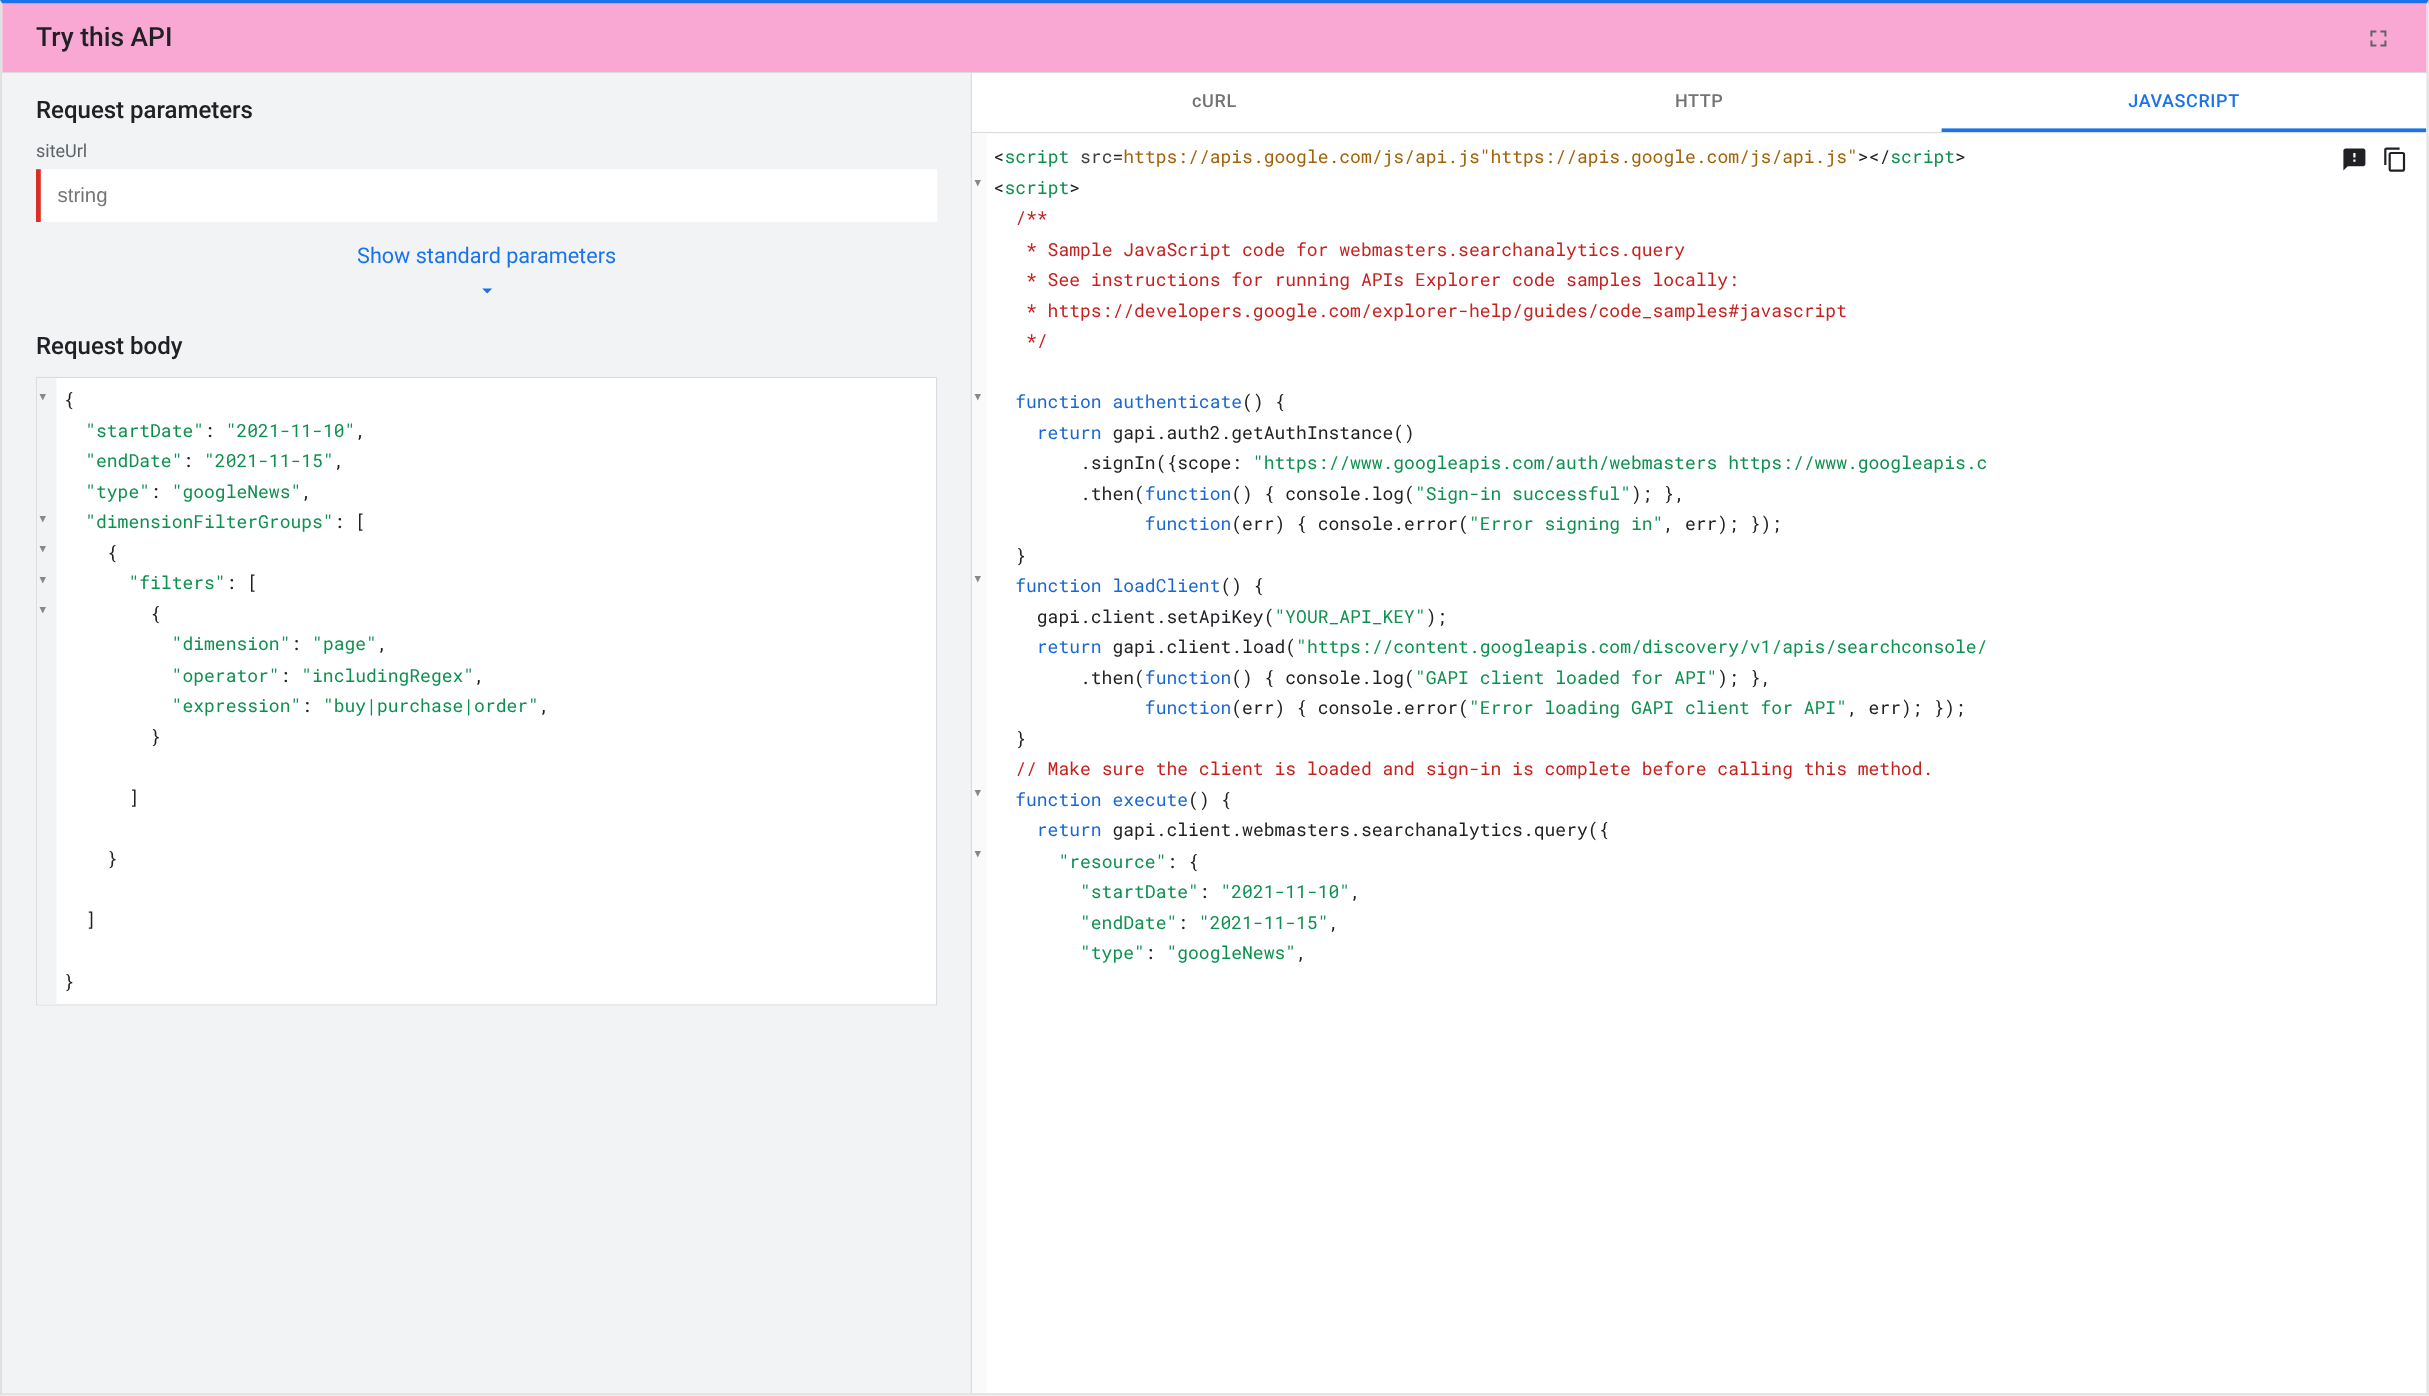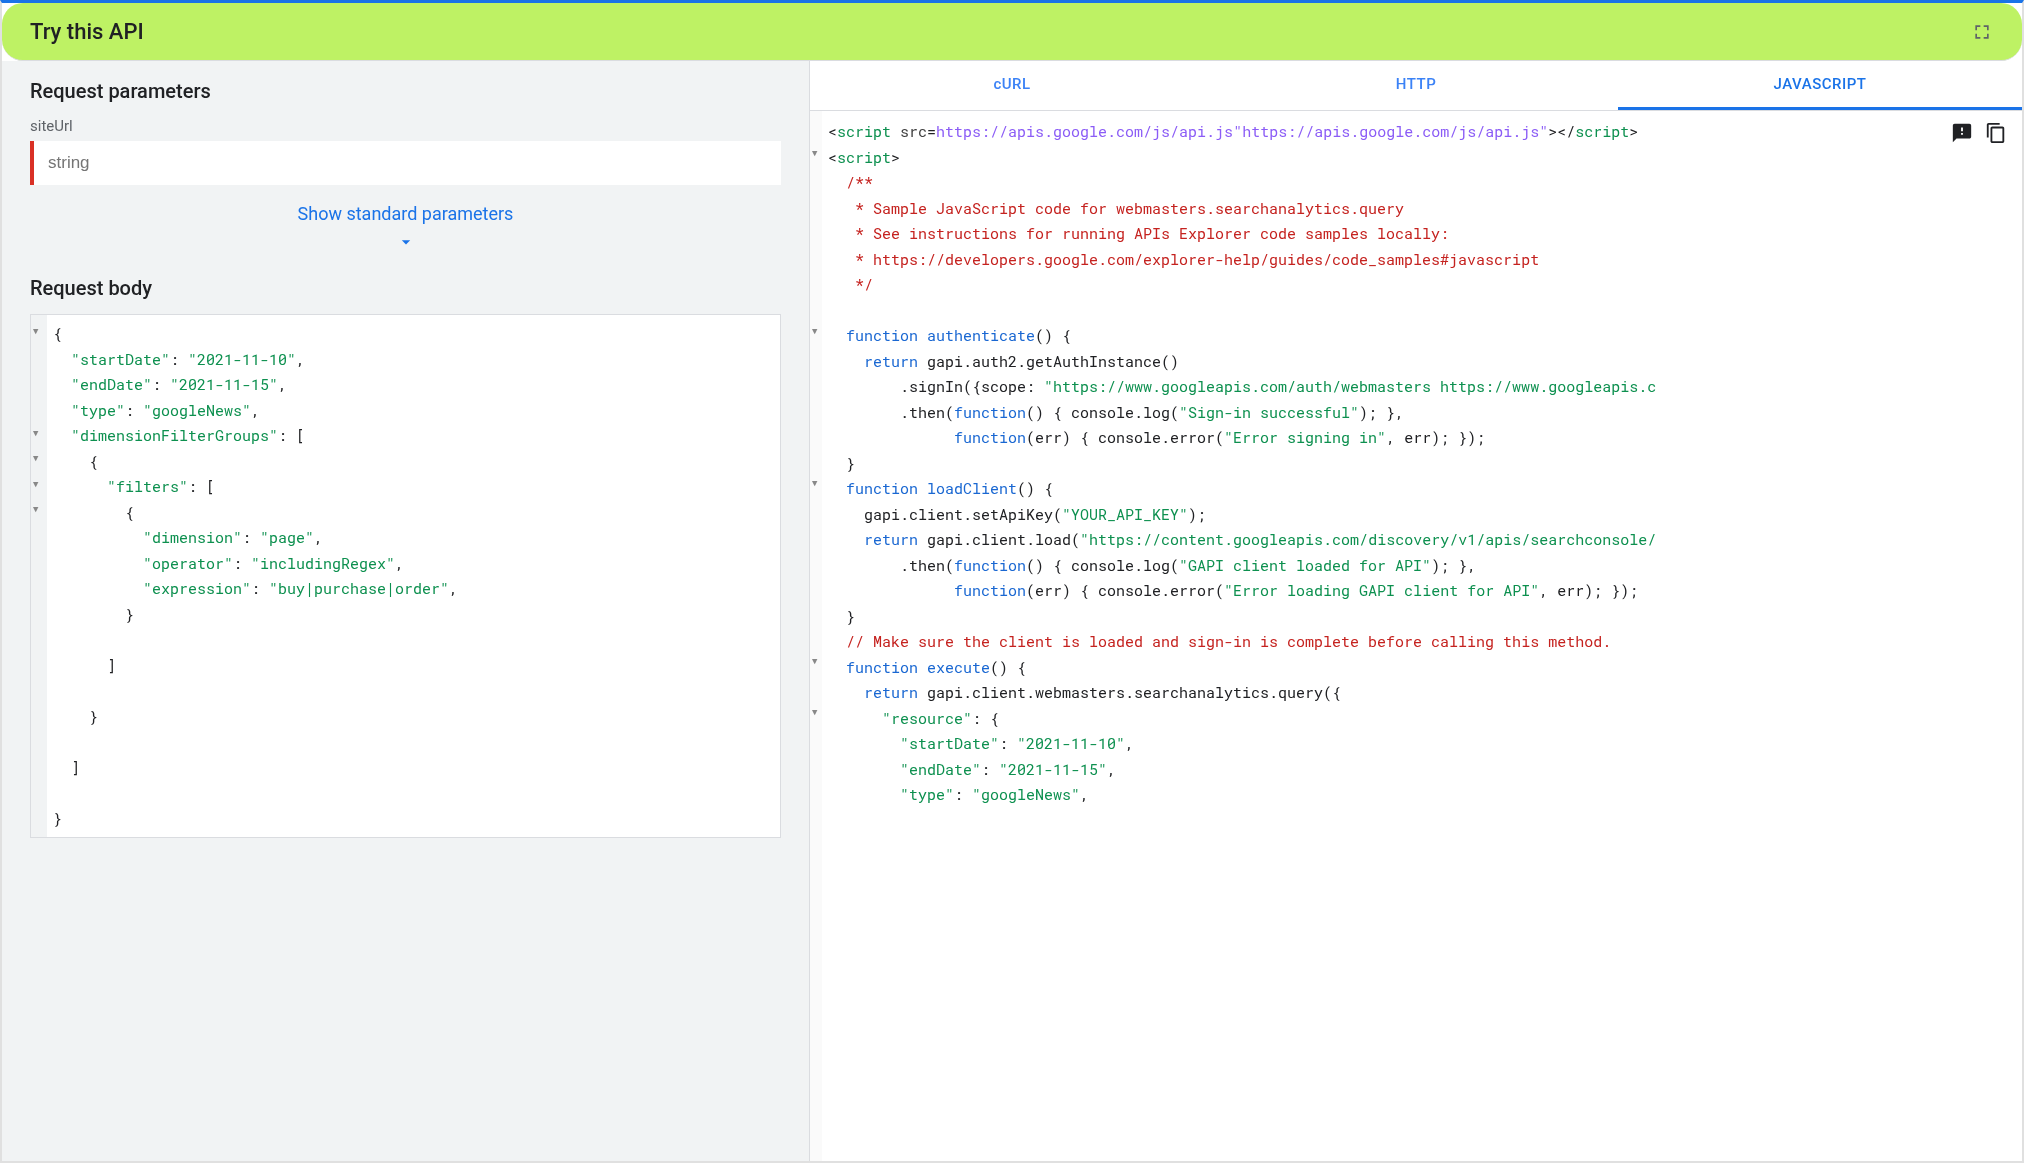--- a/index.html
+++ b/index.html
@@ -19,23 +19,22 @@
       border: 2px solid #e0e0e0;
       border-top: 3px solid #1a73e8;
       display: flex;
       flex-direction: column;
     }
     .header {
       display: flex;
       justify-content: space-between;
       align-items: center;
       padding: 16px 28px;
-      background: #bef264;
+      background: #f9a8d4;
       border-bottom: 1px solid #dadce0;
-      border-radius: 21px;
     }
     .header h1 {
       font-size: 22px;
       font-weight: 500;
       color: #202124;
     }
     .collapse-btn {
       width: 24px;
       height: 24px;
       cursor: pointer;
@@ -141,21 +140,21 @@
       display: flex;
       border-bottom: 1px solid #dadce0;
     }
     .tab {
       flex: 1;
       text-align: center;
       padding: 14px 0;
       font-size: 15px;
       font-weight: 500;
       letter-spacing: 0.5px;
-      color: #3b82f6;
+      color: #737373;
       cursor: pointer;
       border-bottom: 3px solid transparent;
     }
     .tab.active {
       color: #1a73e8;
       border-bottom-color: #1a73e8;
     }
     .code-area {
       flex: 1;
       overflow: auto;
@@ -198,21 +197,21 @@
       height: 24px;
       cursor: pointer;
       color: #202124;
       display: flex;
       align-items: center;
       justify-content: center;
     }
     .tok-tag { color: #0d904f; }
     .tok-attr { color: #404040; }
     .tok-str { color: #0d904f; }
-    .tok-str2 { color: #8b5cf6; text-align: right; }
+    .tok-str2 { color: #a16207; text-align: right; }
     .tok-kw { color: #1967d2; }
     .tok-fn { color: #1967d2; margin-top: 12px; }
     .tok-comment { color: #c5221f; }
     .tok-comment2 { color: #c5221f; }
     .tok-plain { color: #202124; }
   </style>
 </head>
 <body>
 
 <div class="container">

